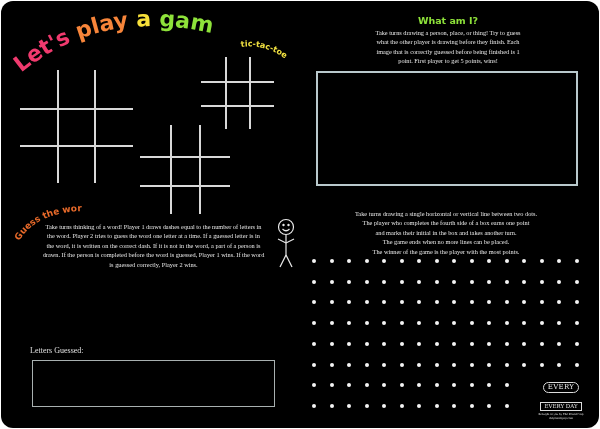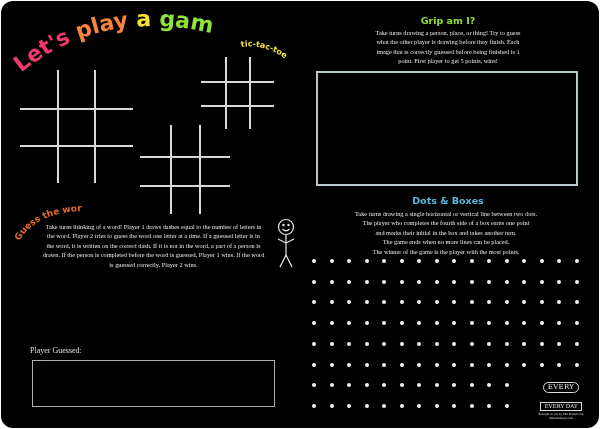--- a/index.html
+++ b/index.html
@@ -64,30 +64,29 @@
     <div class="line" style="left:139px;top:184px;width:90px;height:1.5px;"></div>
   </div>
 
   <div>
     <div class="line" style="left:224px;top:56px;width:1.5px;height:72px;"></div>
     <div class="line" style="left:248px;top:56px;width:1.5px;height:72px;"></div>
     <div class="line" style="left:200px;top:80px;width:73px;height:1.5px;"></div>
     <div class="line" style="left:200px;top:104px;width:73px;height:1.5px;"></div>
   </div>
 
-  <div class="abs heading" style="left:316px;top:14px;width:262px;text-align:center;font-size:9.5px;color:#8ee23a;">Grip am I?</div>
+  <div class="abs heading" style="left:316px;top:14px;width:262px;text-align:center;font-size:9.5px;color:#8ee23a;">What am I?</div>
   <div class="abs para" style="left:316px;top:27px;width:262px;">
     <div>Take turns drawing a person, place, or thing! Try to guess</div>
     <div>what the other player is drawing before they finish. Each</div>
     <div>image that is correctly guessed before being finished is 1</div>
     <div>point. First player to get 5 points, wins!</div>
   </div>
   <div class="box" style="left:315px;top:70px;width:262px;height:115px;"></div>
 
-  <div class="abs heading" style="left:316px;top:194px;width:262px;text-align:center;font-size:9.5px;color:#5ab8e0;">Dots &amp; Boxes</div>
   <div class="abs para" style="left:300px;top:208px;width:290px;">
     <div>Take turns drawing a single horizontal or vertical line between two dots.</div>
     <div>The player who completes the fourth side of a box earns one point</div>
     <div>and marks their initial in the box and takes another turn.</div>
     <div>The game ends when no more lines can be placed.</div>
     <div>The winner of the game is the player with the most points.</div>
   </div>
   <div id="dotGrid">
       <div class="dot" style="left: 311px; top: 258px;"></div>
       <div class="dot" style="left: 328.5px; top: 258px;"></div>
@@ -212,21 +211,21 @@
     </div>
 
   <div class="abs para" style="left:30px;top:221px;width:245px;">
     <div>Take turns thinking of a word! Player 1 draws dashes equal to the number of letters in</div>
     <div>the word. Player 2 tries to guess the word one letter at a time. If a guessed letter is in</div>
     <div>the word, it is written on the correct dash. If it is not in the word, a part of a person is</div>
     <div>drawn. If the person is completed before the word is guessed, Player 1 wins. If the word</div>
     <div>is guessed correctly, Player 2 wins.</div>
   </div>
 
-  <div class="abs label" style="left:29px;top:345px;">Player Guessed:</div>
+  <div class="abs label" style="left:29px;top:345px;">Letters Guessed:</div>
   <div class="box" style="left:31px;top:359px;width:243px;height:47px;border-width:1.5px;border-color:#a8b0b0;"></div>
 
   <div class="abs logo" style="left:530px;top:373px;width:60px;">
     <div style="display:inline-block;border:1px solid #ddd;border-radius:8px;padding:1px 4px;font-size:7px;line-height:7px;letter-spacing:0.3px;">EVERY</div>
     <div style="font-size:5.5px;line-height:7px;border:1px solid #ddd;display:inline-block;padding:0 3px;margin-top:1px;">EVERY DAY</div>
     <div style="font-size:2.6px;line-height:3.5px;margin-top:1px;">Brought to you by The Pencil Grip</div>
     <div style="font-size:2.6px;line-height:3px;">thepencilgrip.com</div>
   </div>
 </div>
 

